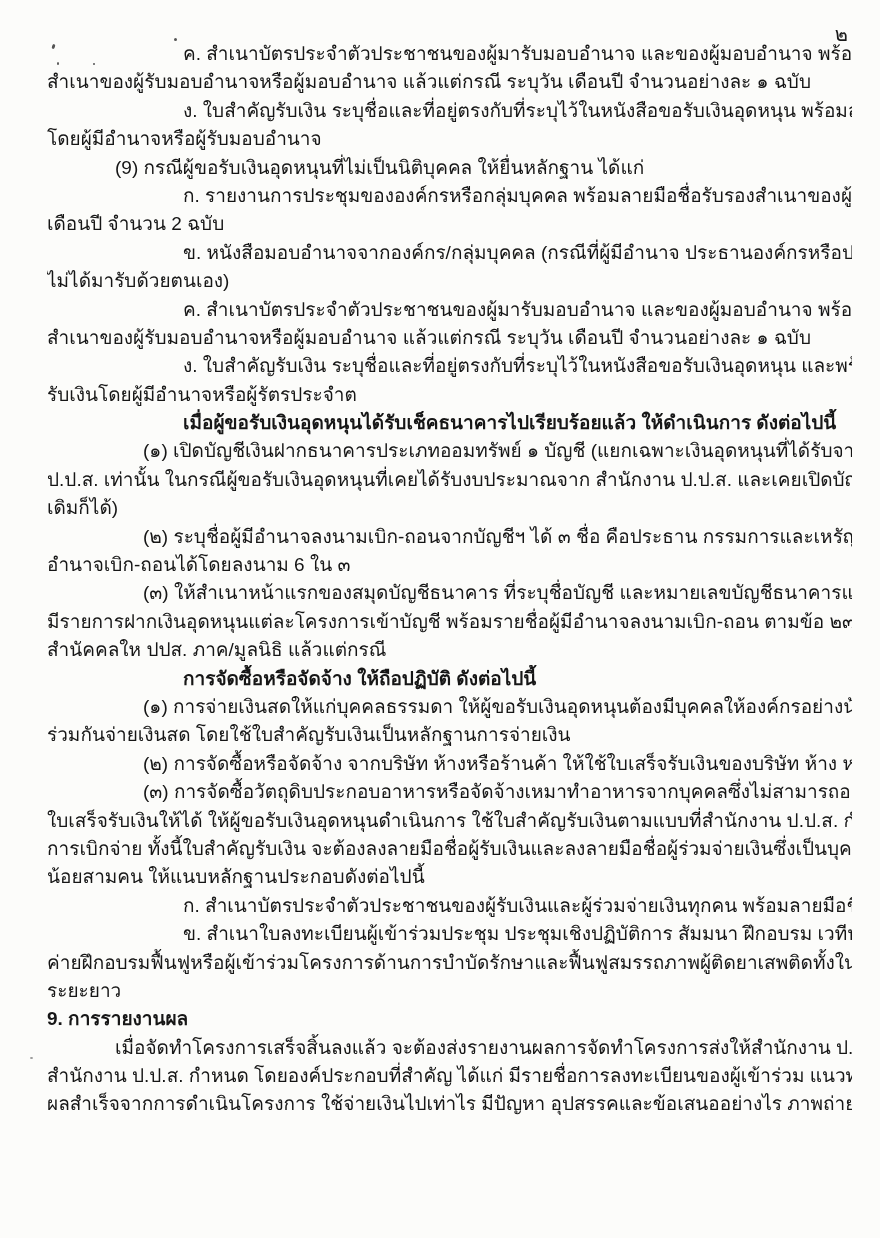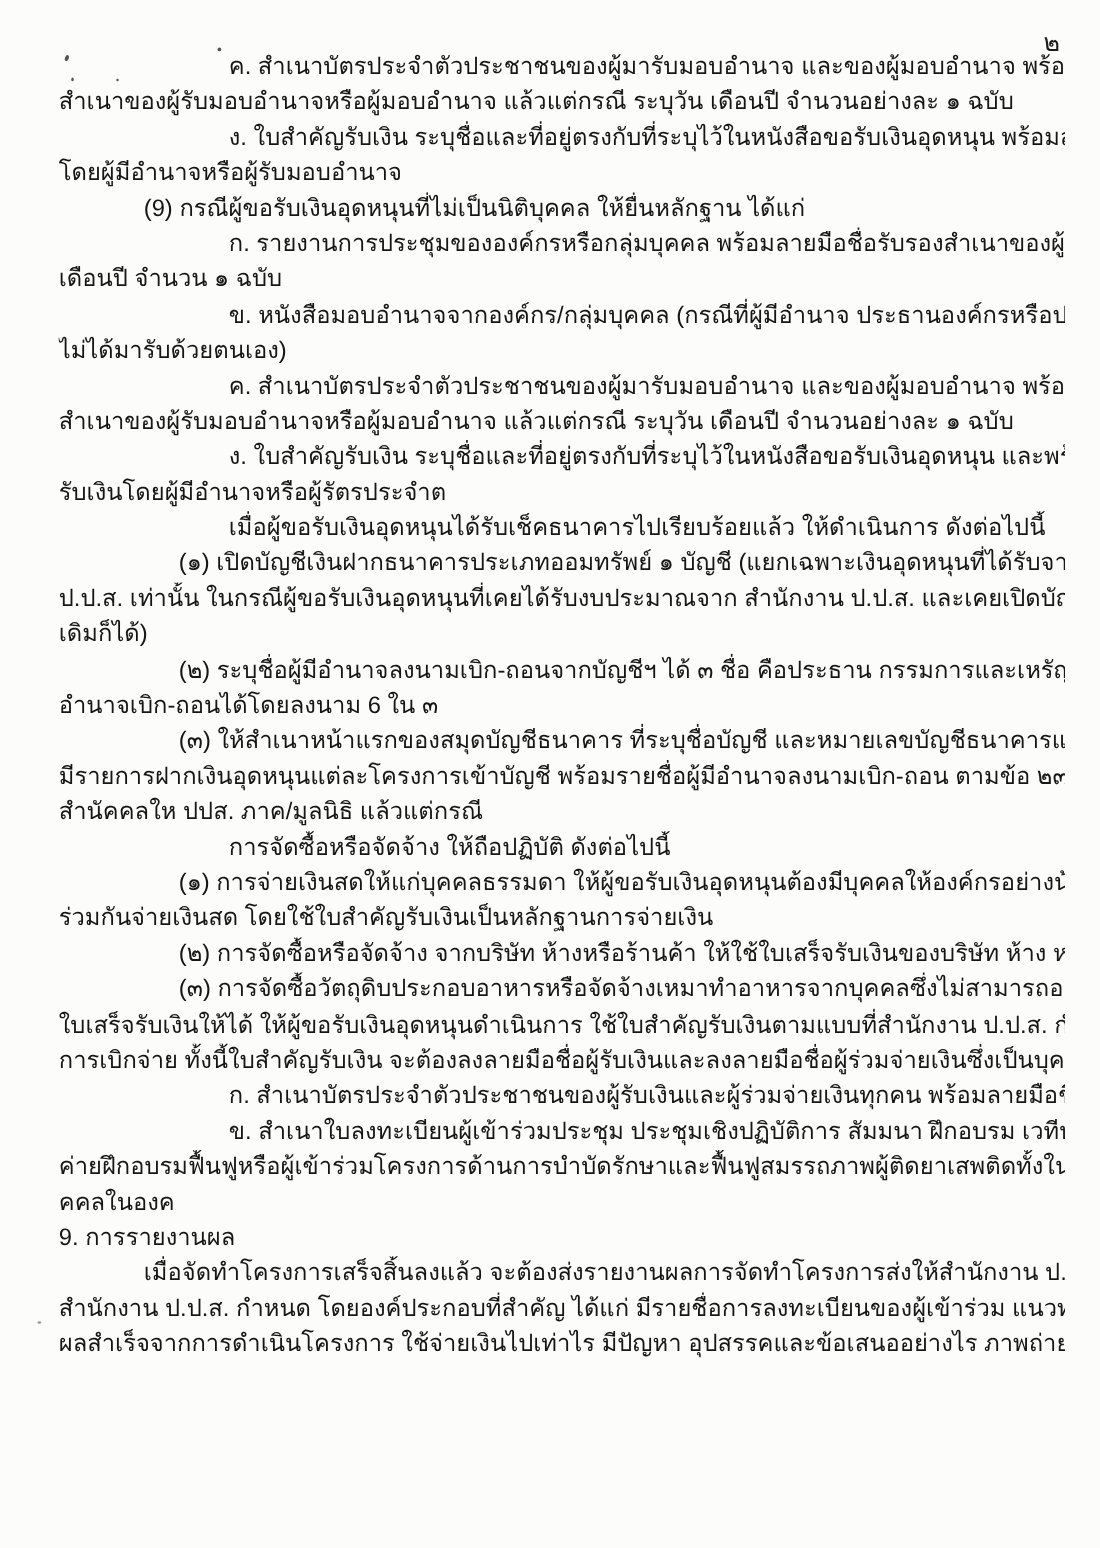--- a/index.html
+++ b/index.html
@@ -35,21 +35,21 @@
   .ln {
     line-height: 28.4px;
     height: 28.4px;
     white-space: nowrap;
     overflow: hidden;
   }
   
   .i1  { padding-left: 68px;  }  
   .i1b { padding-left: 96px;  }  
   .i2  { padding-left: 136px; }  
-  .b   { font-weight: normal; }
+  .b   { font-weight: bold; }
   
   .speck {
     position: absolute;
     background: #555;
     border-radius: 50%;
   }
   .sp1 { left: 52px;  top: 44px; width: 3px; height: 5px; transform: rotate(20deg); }
   .sp2 { left: 57px;  top: 62px; width: 2px; height: 3px; }
   .sp3 { left: 93px;  top: 63px; width: 2px; height: 2px; }
   .sp4 { left: 174px; top: 38px; width: 3px; height: 3px; }
@@ -67,21 +67,21 @@
 
   <div class="page-number">๒</div>
 
   <div class="text-block">
     <div class="ln i2">ค. สำเนาบัตรประจำตัวประชาชนของผู้มารับมอบอำนาจ และของผู้มอบอำนาจ พร้อมลายมือชื่อรับรอง</div>
     <div class="ln i0">สำเนาของผู้รับมอบอำนาจหรือผู้มอบอำนาจ แล้วแต่กรณี ระบุวัน เดือนปี จำนวนอย่างละ ๑ ฉบับ</div>
     <div class="ln i2">ง. ใบสำคัญรับเงิน ระบุชื่อและที่อยู่ตรงกับที่ระบุไว้ในหนังสือขอรับเงินอุดหนุน พร้อมลงลายมือชื่อรับเงิน</div>
     <div class="ln i0">โดยผู้มีอำนาจหรือผู้รับมอบอำนาจ</div>
     <div class="ln i1">(9) กรณีผู้ขอรับเงินอุดหนุนที่ไม่เป็นนิติบุคคล ให้ยื่นหลักฐาน ได้แก่</div>
     <div class="ln i2">ก. รายงานการประชุมขององค์กรหรือกลุ่มบุคคล พร้อมลายมือชื่อรับรองสำเนาของผู้มีอำนาจ ระบุวัน</div>
-    <div class="ln i0">เดือนปี จำนวน ๑ ฉบับ</div>
+    <div class="ln i0">เดือนปี จำนวน 2 ฉบับ</div>
     <div class="ln i2">ข. หนังสือมอบอำนาจจากองค์กร/กลุ่มบุคคล (กรณีที่ผู้มีอำนาจ ประธานองค์กรหรือประธานกลุ่มบุคคล</div>
     <div class="ln i0">ไม่ได้มารับด้วยตนเอง)</div>
     <div class="ln i2">ค. สำเนาบัตรประจำตัวประชาชนของผู้มารับมอบอำนาจ และของผู้มอบอำนาจ พร้อมลายมือชื่อรับรอง</div>
     <div class="ln i0">สำเนาของผู้รับมอบอำนาจหรือผู้มอบอำนาจ แล้วแต่กรณี ระบุวัน เดือนปี จำนวนอย่างละ ๑ ฉบับ</div>
     <div class="ln i2">ง. ใบสำคัญรับเงิน ระบุชื่อและที่อยู่ตรงกับที่ระบุไว้ในหนังสือขอรับเงินอุดหนุน และพร้อมลงลายมือชื่อ</div>
     <div class="ln i0">รับเงินโดยผู้มีอำนาจหรือผู้รัตรประจำต</div>
     <div class="ln i2 b">เมื่อผู้ขอรับเงินอุดหนุนได้รับเช็คธนาคารไปเรียบร้อยแล้ว ให้ดำเนินการ ดังต่อไปนี้</div>
     <div class="ln i1b">(๑) เปิดบัญชีเงินฝากธนาคารประเภทออมทรัพย์ ๑ บัญชี (แยกเฉพาะเงินอุดหนุนที่ได้รับจากสำนักงาน</div>
     <div class="ln i0">ป.ป.ส. เท่านั้น ในกรณีผู้ขอรับเงินอุดหนุนที่เคยได้รับงบประมาณจาก สำนักงาน ป.ป.ส. และเคยเปิดบัญชีไว้แล้วจะใช้บัญชี</div>
     <div class="ln i0">เดิมก็ได้)</div>
@@ -90,22 +90,23 @@
     <div class="ln i1b">(๓) ให้สำเนาหน้าแรกของสมุดบัญชีธนาคาร ที่ระบุชื่อบัญชี และหมายเลขบัญชีธนาคารและสำเนาหน้าที่</div>
     <div class="ln i0">มีรายการฝากเงินอุดหนุนแต่ละโครงการเข้าบัญชี พร้อมรายชื่อผู้มีอำนาจลงนามเบิก-ถอน ตามข้อ ๒๓(๒) แจ้งมายัง สำนัก/</div>
     <div class="ln i0">สำนัคคลให ปปส. ภาค/มูลนิธิ แล้วแต่กรณี</div>
     <div class="ln i2 b">การจัดซื้อหรือจัดจ้าง ให้ถือปฏิบัติ ดังต่อไปนี้</div>
     <div class="ln i1b">(๑) การจ่ายเงินสดให้แก่บุคคลธรรมดา ให้ผู้ขอรับเงินอุดหนุนต้องมีบุคคลให้องค์กรอย่างน้อยสามคน</div>
     <div class="ln i0">ร่วมกันจ่ายเงินสด โดยใช้ใบสำคัญรับเงินเป็นหลักฐานการจ่ายเงิน</div>
     <div class="ln i1b">(๒) การจัดซื้อหรือจัดจ้าง จากบริษัท ห้างหรือร้านค้า ให้ใช้ใบเสร็จรับเงินของบริษัท ห้าง หรือร้านค้าซึ่งใน</div>
     <div class="ln i1b">(๓) การจัดซื้อวัตถุดิบประกอบอาหารหรือจัดจ้างเหมาทำอาหารจากบุคคลซึ่งไม่สามารถออก</div>
     <div class="ln i0">ใบเสร็จรับเงินให้ได้ ให้ผู้ขอรับเงินอุดหนุนดำเนินการ ใช้ใบสำคัญรับเงินตามแบบที่สำนักงาน ป.ป.ส. กำหนดเป็นหลักฐาน</div>
     <div class="ln i0">การเบิกจ่าย ทั้งนี้ใบสำคัญรับเงิน จะต้องลงลายมือชื่อผู้รับเงินและลงลายมือชื่อผู้ร่วมจ่ายเงินซึ่งเป็นบุคคลในองค์กรอย่าง</div>
+    <div class="ln i0">น้อยสามคน ให้แนบหลักฐานประกอบดังต่อไปนี้</div>
     <div class="ln i2">ก. สำเนาบัตรประจำตัวประชาชนของผู้รับเงินและผู้ร่วมจ่ายเงินทุกคน พร้อมลายมือชื่อรับรองสำเนาของ</div>
     <div class="ln i2">ข. สำเนาใบลงทะเบียนผู้เข้าร่วมประชุม ประชุมเชิงปฏิบัติการ สัมมนา ฝึกอบรม เวทีประชาคม ผู้เข้าร่วม</div>
     <div class="ln i0">ค่ายฝึกอบรมฟื้นฟูหรือผู้เข้าร่วมโครงการด้านการบำบัดรักษาและฟื้นฟูสมรรถภาพผู้ติดยาเสพติดทั้งในระยะสั้นและ</div>
-    <div class="ln i0">คคลในองค</div>
+    <div class="ln i0">ระยะยาว</div>
     <div class="ln i0 b">9. การรายงานผล</div>
     <div class="ln i1">เมื่อจัดทำโครงการเสร็จสิ้นลงแล้ว จะต้องส่งรายงานผลการจัดทำโครงการส่งให้สำนักงาน ป.ป.ส. ตามแบบฟอร์มที่</div>
     <div class="ln i0">สำนักงาน ป.ป.ส. กำหนด โดยองค์ประกอบที่สำคัญ ได้แก่ มีรายชื่อการลงทะเบียนของผู้เข้าร่วม แนวทางที่ได้ดำเนินการ</div>
     <div class="ln i0">ผลสำเร็จจากการดำเนินโครงการ ใช้จ่ายเงินไปเท่าไร มีปัญหา อุปสรรคและข้อเสนออย่างไร ภาพถ่ายในงานที่ทำประกอบ</div>
   </div>
 </div>
 
 </body></html>

